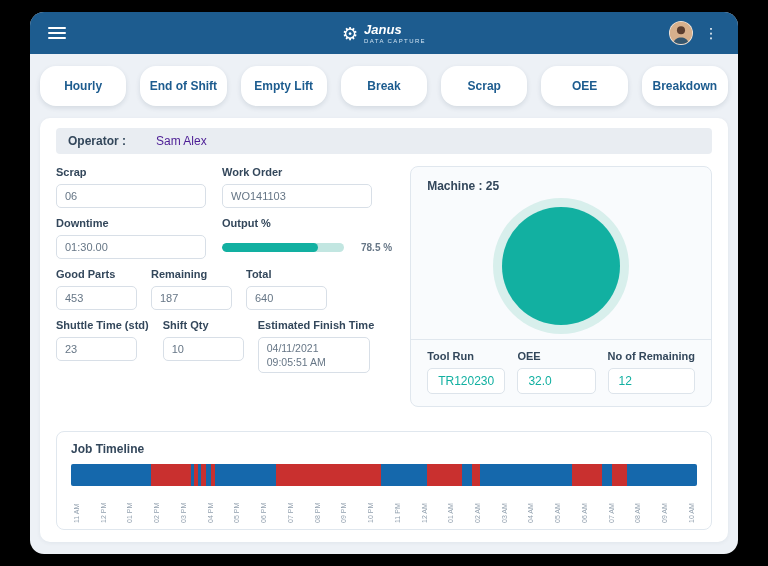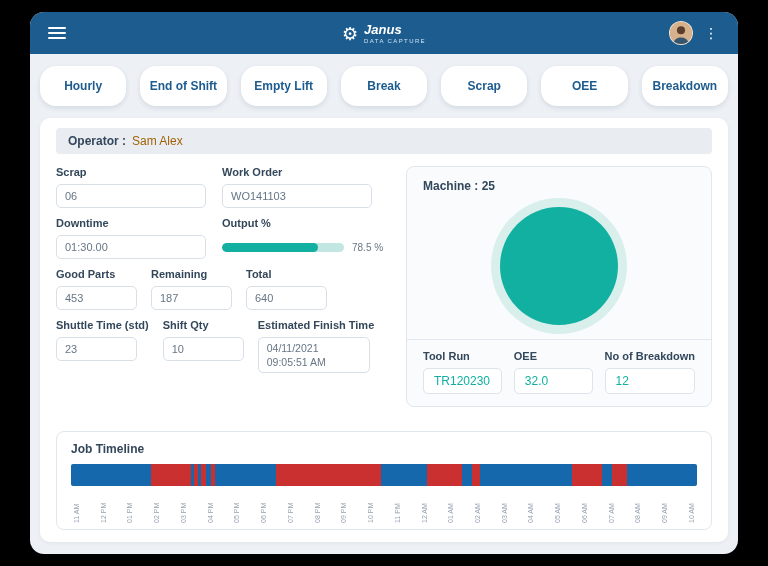--- a/index.html
+++ b/index.html
@@ -32,35 +32,35 @@
           color:#1d5c8f; font-weight:bold; font-size:12px; font-family:inherit;
           box-shadow:0 2px 5px rgba(23,48,73,.12); cursor:pointer; }
 
   
   .card { flex:1; margin:0 10px 12px; background:#fff; border-radius:10px;
           box-shadow:0 1px 4px rgba(23,48,73,.06); padding:10px 16px 12px;
           display:flex; flex-direction:column; min-height:0; }
   .operator-bar { flex:0 0 26px; background:#e9edf2; border-radius:4px; display:flex;
                   align-items:center; padding:0 12px; font-size:12px; gap:6px; }
   .operator-label { color:#33475b; font-weight:bold; }
-  .operator-name { color:#a16207; }
+  .operator-name { color:#4c1d95;margin-left:24px; }
 
   .content { flex:1; display:flex; gap:18px; margin-top:12px; min-height:0; }
   .form-col { flex:0 0 332px; display:flex; flex-direction:column; }
   .form-row { display:flex; gap:16px; margin-bottom:9px; }
   .form-row.tight { gap:14px; }
   .field-label { font-size:11px; font-weight:bold; color:#33475b; margin-bottom:6px; white-space:nowrap; }
   .input { height:24px; border:1px solid #d8dfe7; border-radius:5px; background:#fff;
            font-size:11px; color:#667686; padding:0 8px; font-family:inherit; outline:none; }
   .w150 { width:150px; } .w96 { width:81px; }
   .select-box { width:150px; height:24px; border:1px solid #d8dfe7; border-radius:5px; background:#fff;
                 font-size:11px; color:#667686; padding:0 8px; display:flex; align-items:center;
                 justify-content:space-between; cursor:pointer; }
   .chev { flex:0 0 auto; margin-left:6px; }
-  .progress-row { display:flex; align-items:center; gap:8px; height:24px; }
+  .progress-row { display:flex; align-items:center; gap:17px; height:24px;font-weight:bold; }
   .progress-track { width:122px; height:9px; border-radius:5px; background:#c2e6e1; overflow:hidden; }
   .progress-fill { height:100%; background:#12b0a1; border-radius:5px; }
   .progress-text { font-size:10px; color:#667686; white-space:nowrap; }
   .finish-box { width:112px; height:36px; border:1px solid #d8dfe7; border-radius:5px; background:#fff;
                 font-size:10.5px; color:#667686; padding:3px 8px; display:flex; flex-direction:column;
                 justify-content:center; gap:2px; }
 
   
   .machine-panel { flex:1; border:1px solid #e0e7ee; background:#f9fbfd; border-radius:8px;
                    display:flex; flex-direction:column; min-height:0; }
@@ -205,21 +205,21 @@
           <div class="machine-stats">
             <div class="stat">
               <div class="field-label">Tool Run</div>
               <div class="stat-box">TR120230</div>
             </div>
             <div class="stat">
               <div class="field-label">OEE</div>
               <div class="stat-box">32.0</div>
             </div>
             <div class="stat">
-              <div class="field-label">No of Breakdown</div>
+              <div class="field-label">No of Remaining</div>
               <div class="stat-box">12</div>
             </div>
           </div>
         </div>
 
       </div>
 
       <section class="timeline-card">
         <div class="timeline-title">Job Timeline</div>
         <div class="timeline-bar">

